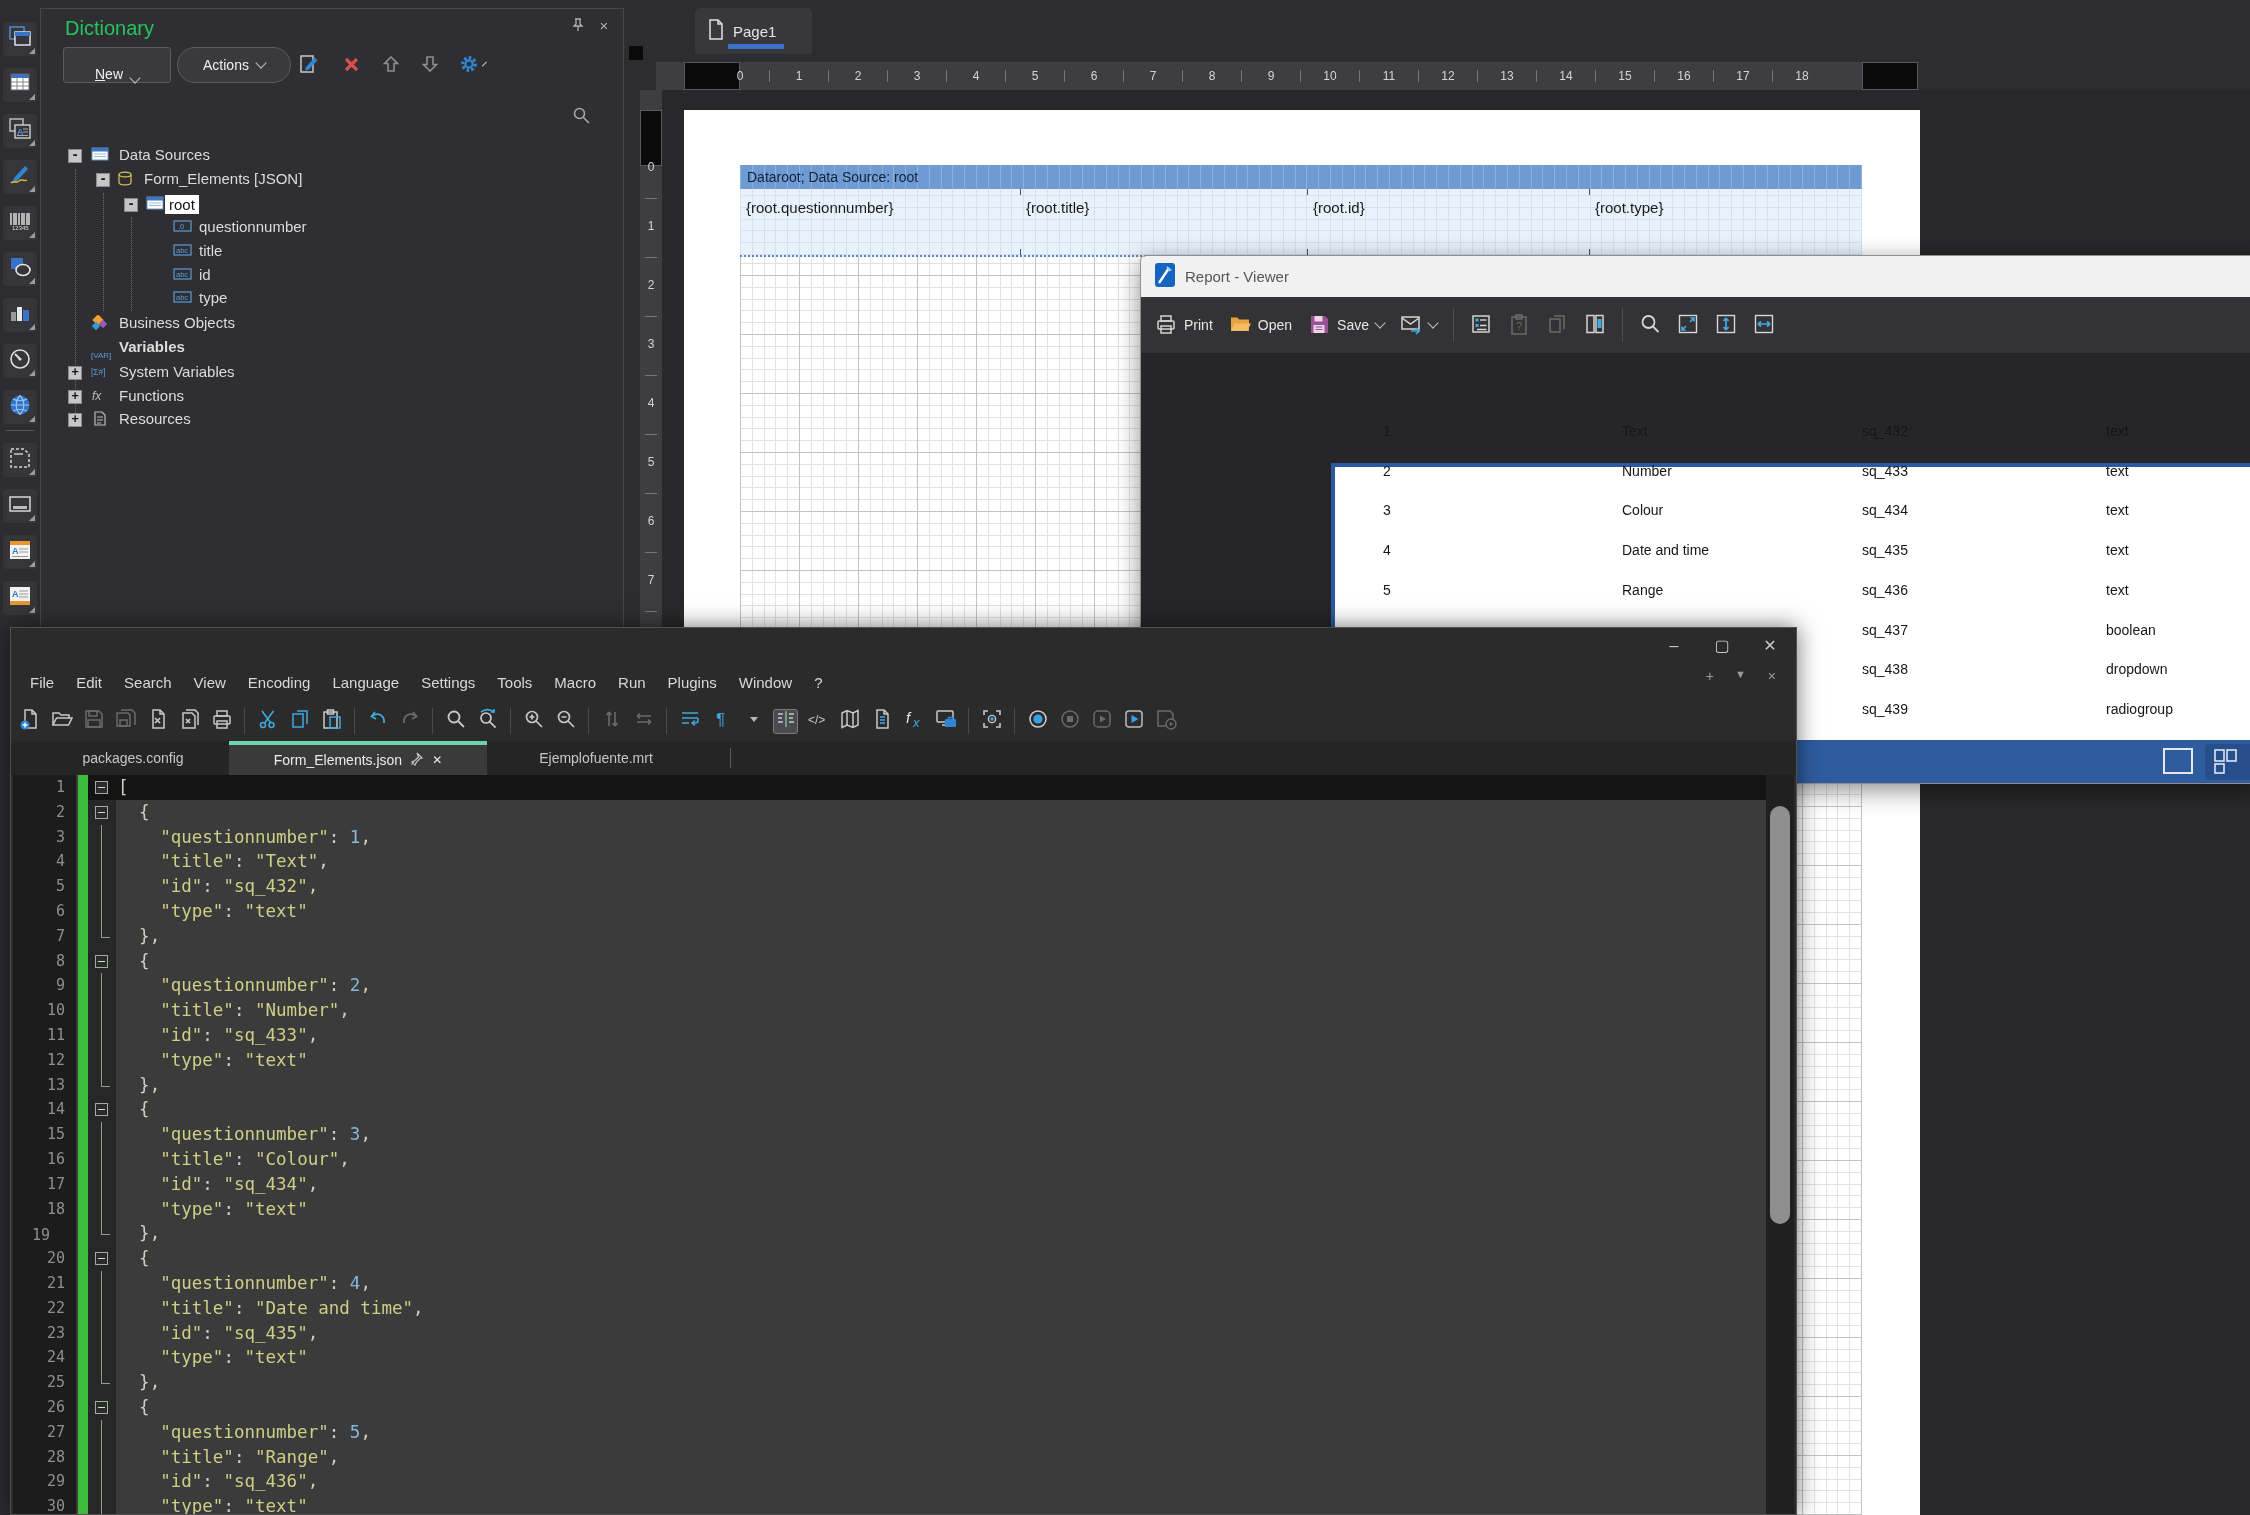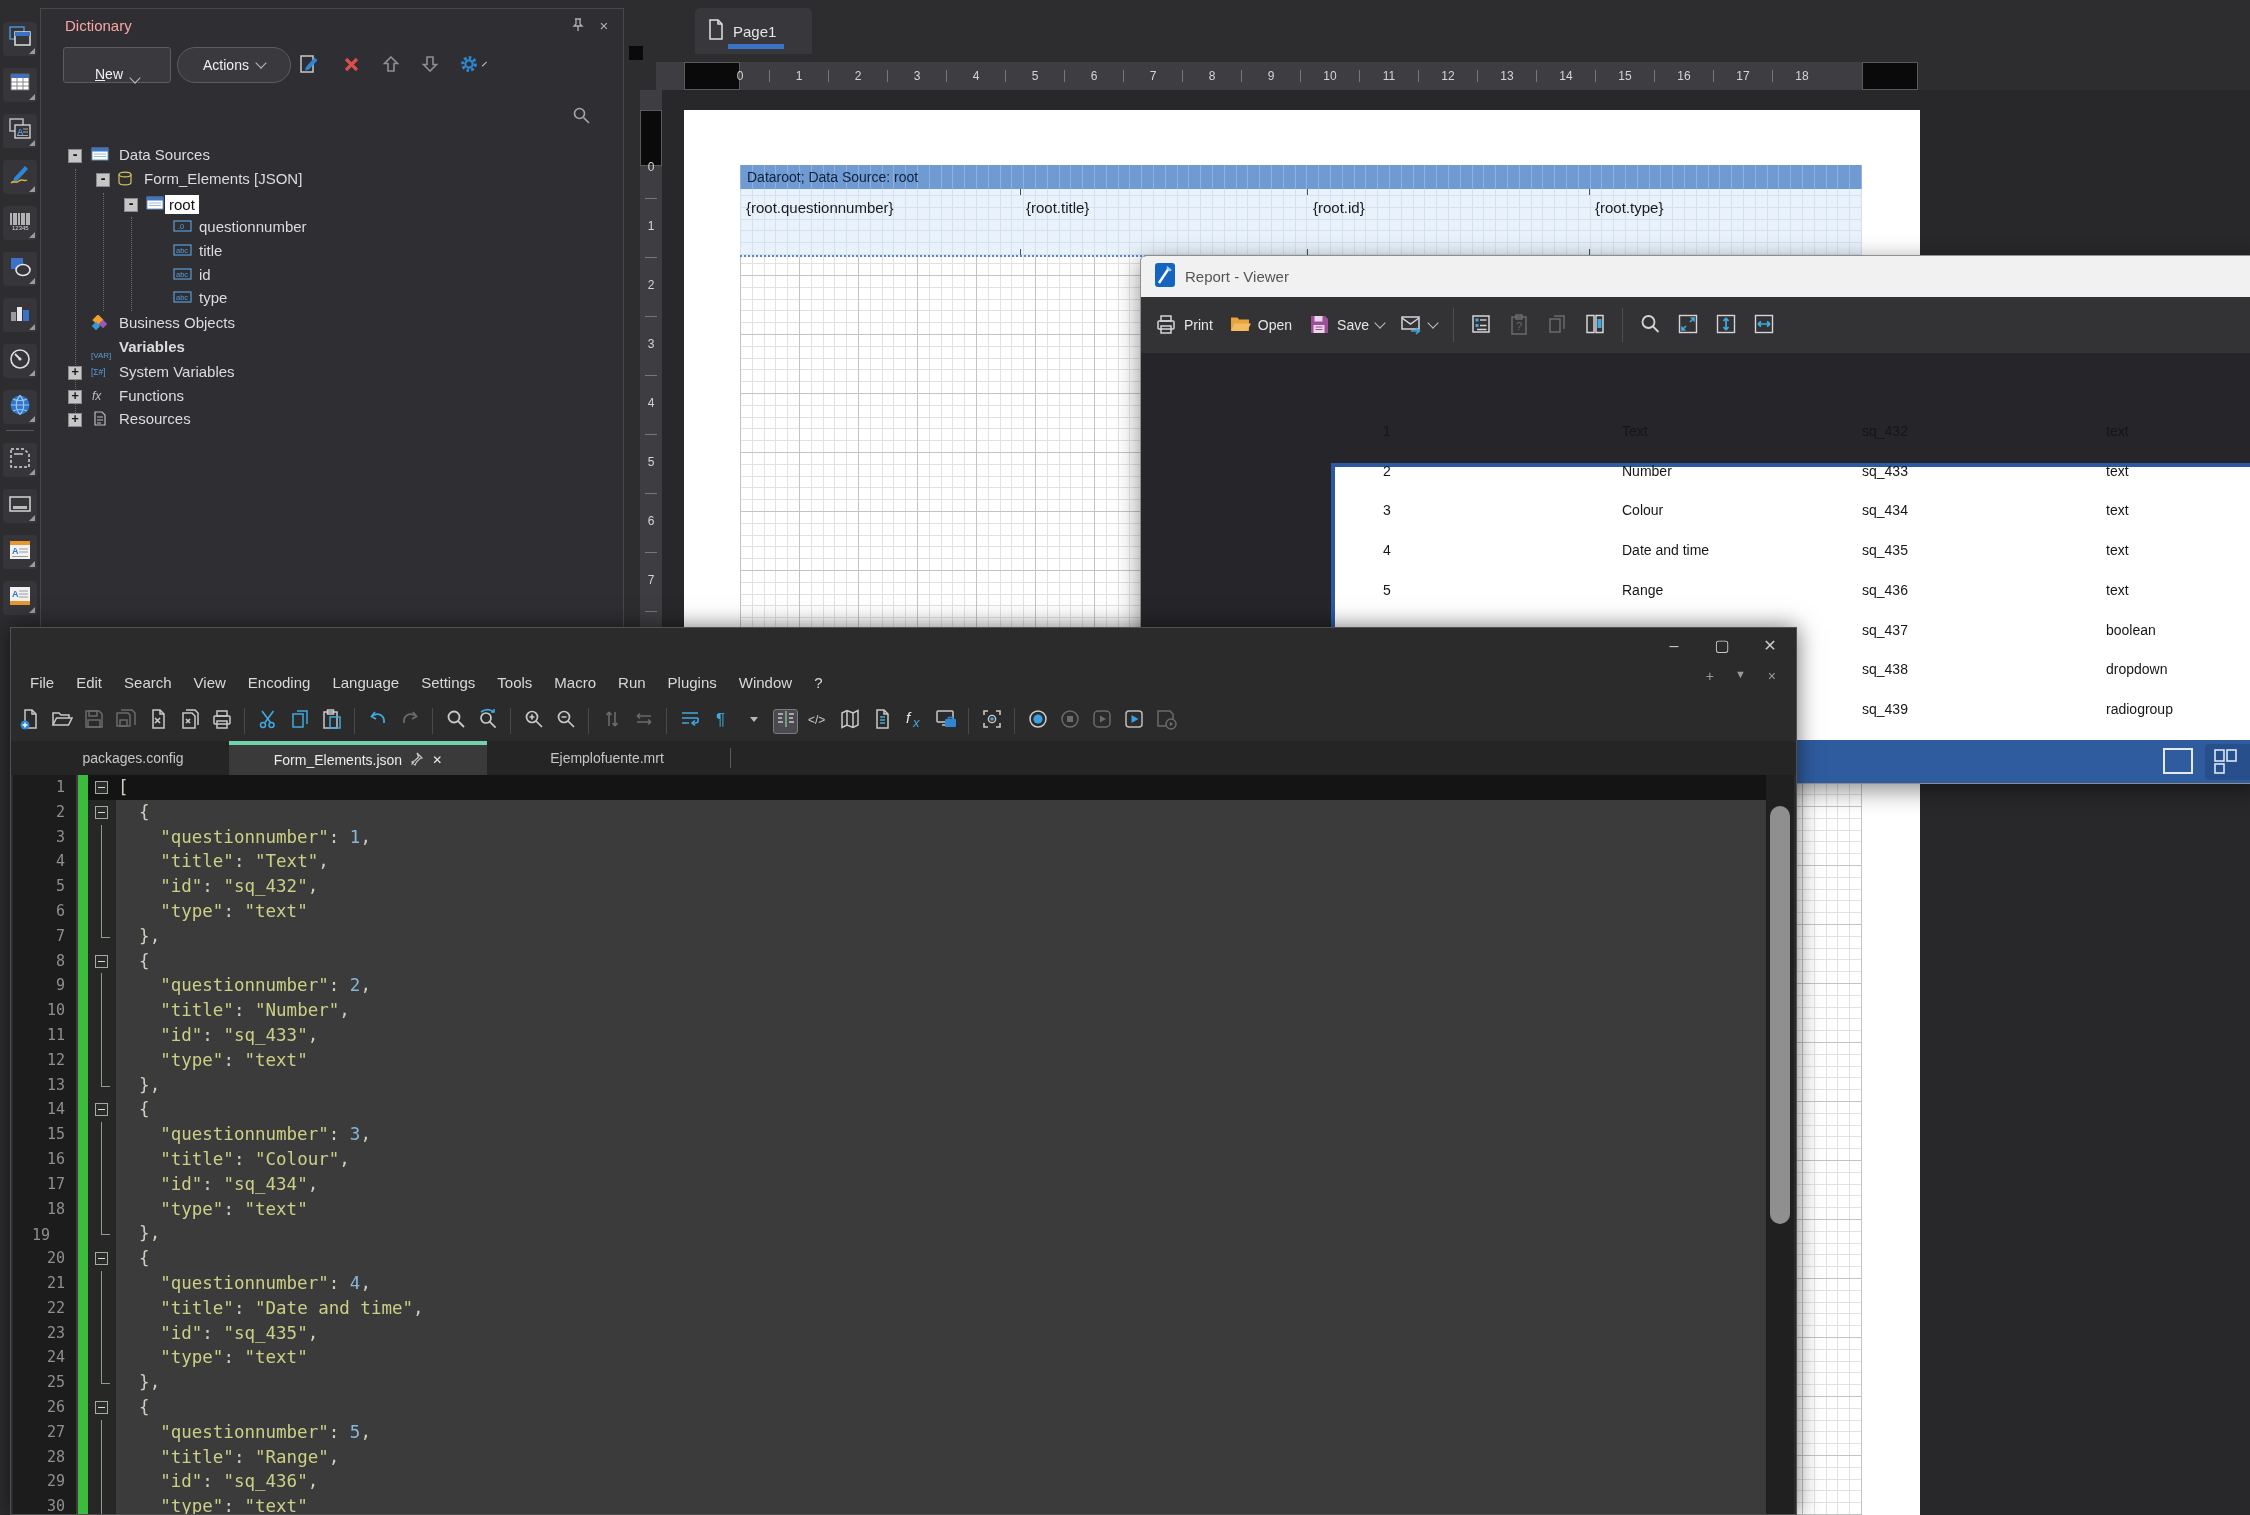--- a/index.html
+++ b/index.html
@@ -38,21 +38,21 @@
     color:#0e2240;font-size:14px;line-height:24px;padding-left:7px;box-sizing:border-box;}
   #band-row{left:740px;top:189px;width:1122px;height:68px;background:#e9f2fb;
     background-image:
       repeating-linear-gradient(90deg,#d2e2f3 0 1px,transparent 1px 11.8px),
       repeating-linear-gradient(0deg,#d2e2f3 0 1px,transparent 1px 11.8px);
     border-bottom:2px dotted #5b88c2;box-sizing:border-box;}
   .band-field{position:absolute;top:10px;font-size:15px;color:#1b1b1b;}
   .band-tick{position:absolute;width:1px;height:6px;background:#44546a;}
   
   #dict{left:40px;top:8px;width:584px;height:632px;background:#2f2f33;border:1px solid #47474b;box-sizing:border-box;color:#e2e2e2;}
-  #dict-title{position:absolute;left:24px;top:8px;font-size:15px;color:#fca5a5;}
+  #dict-title{position:absolute;left:24px;top:8px;font-size:20px;color:#22c55e;}
   .dict-winbtn{position:absolute;top:6px;width:22px;height:20px;display:flex;align-items:center;justify-content:center;color:#b0b0b0;font-size:15px;}
   .dbtn{position:absolute;top:38px;height:36px;background:#3a3a3e;border:1px solid #5c5c60;border-radius:3px;
         color:#f0f0f0;font-size:14px;display:flex;align-items:center;justify-content:center;gap:8px;box-sizing:border-box;}
   .chev{width:7px;height:7px;border-right:1.6px solid #bdbdbd;border-bottom:1.6px solid #bdbdbd;
         transform:rotate(45deg);display:inline-block;margin-top:-4px;}
   .dict-ico{position:absolute;top:44px;width:26px;height:26px;display:flex;align-items:center;justify-content:center;}
   #dict-search{position:absolute;left:22px;top:88px;width:536px;height:36px;background:#2b2b2f;border:1px solid #77777b;
         border-radius:5px;box-sizing:border-box;color:#9a9a9a;font-size:15px;padding:0 36px 0 12px;outline:none;font-family:"Liberation Sans",sans-serif;}
   #dict-search::placeholder{color:#9a9a9a;}
   #search-mag{position:absolute;right:32px;top:96px;}
@@ -834,21 +834,21 @@
       <div class="n-tab" style="left: 26px; width: 192px;">
         <span>packages.config</span>
       </div>
       <div class="n-tab active" style="left: 218px; width: 258px;">
         <span>Form_Elements.json</span>
         <span><svg width="14" height="14" viewBox="0 0 14 14">
             <path d="M7 1l5 5-2 .5L6.5 10 5 13 2 10l3-1.5 3.5-3.5z M4 10l-2.5 2.5" stroke="#c6c6c6" stroke-width="1.2" fill="none"></path>
           </svg></span>
         <span style="font-size: 12px;">✕</span>
       </div>
-      <div class="n-tab" style="left: 476px; width: 240px;">
+      <div class="n-tab" style="left: 465px; width: 240px;">
         <span>Ejemplofuente.mrt</span>
       </div>
       <div style="position: absolute; left: 719px; top: 7px; width: 1px; height: 20px; background: rgb(90, 90, 90);"></div>
     </div>
   <div id="n-editor">
     <div id="n-nummargin"></div>
     <div id="n-greenbar"></div>
     <div id="n-foldmargin"></div>
     <div id="caretline" style="top: 0px;"></div>
     <div id="n-code">

